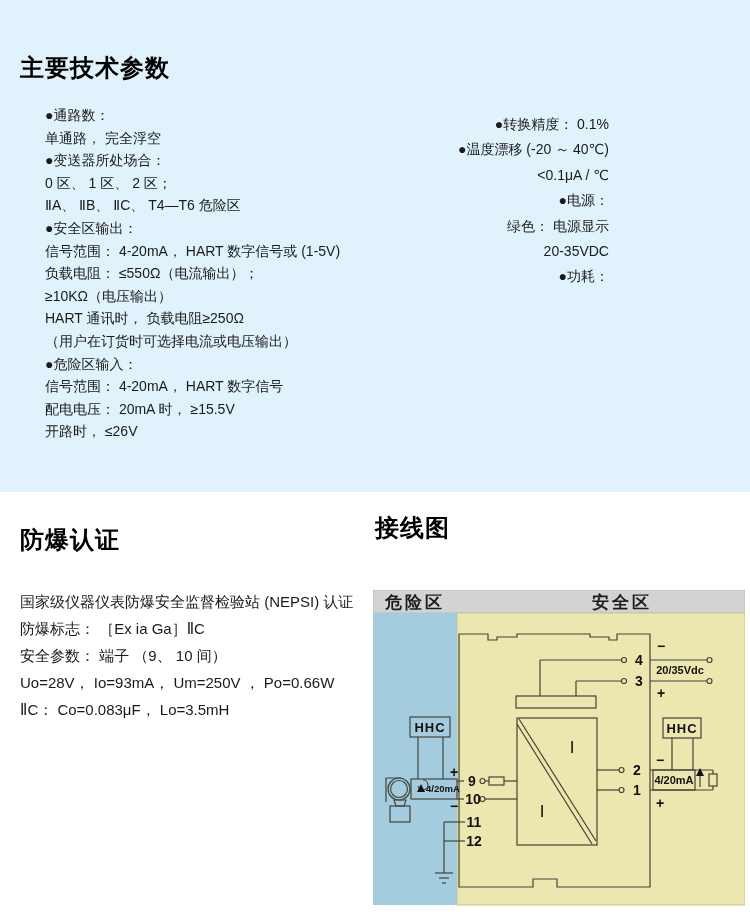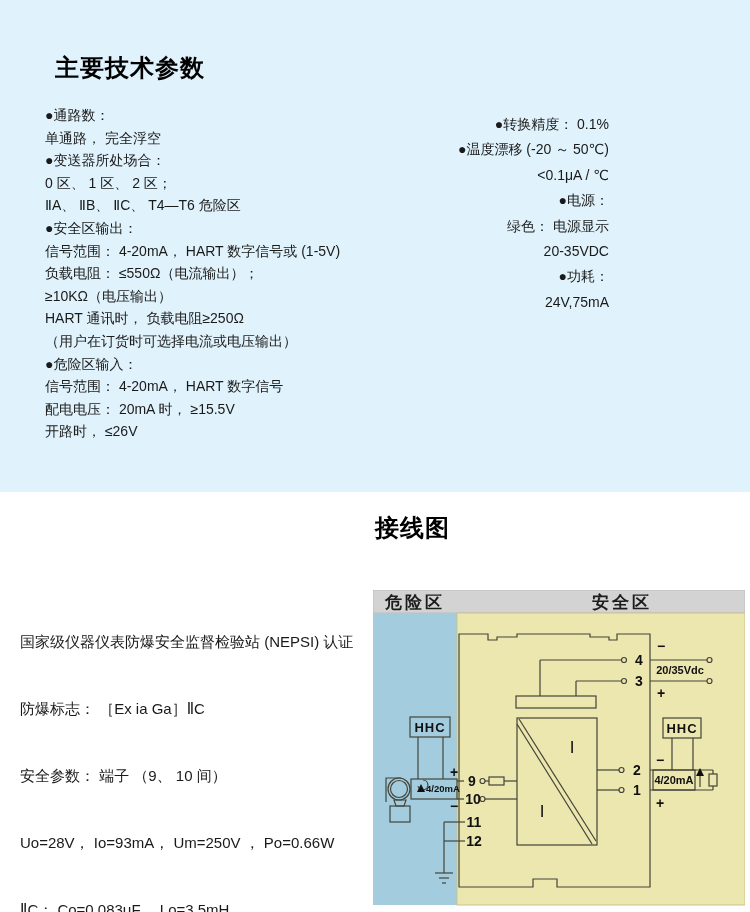--- a/index.html
+++ b/index.html
@@ -5,42 +5,43 @@
   html,body{margin:0;padding:0;background:#ffffff;}
   #page{position:relative;width:750px;height:912px;background:#ffffff;overflow:hidden;
         font-family:"Liberation Sans","DejaVu Sans",sans-serif;color:#111;}
   .panel{position:absolute;left:0;top:0;width:750px;height:492px;background:#e0f2fb;}
   .h1{position:absolute;font-size:24px;font-weight:bold;color:#000;letter-spacing:1px;
       font-family:"DejaVu Sans","Liberation Sans",sans-serif;}
   .speccol{position:absolute;font-size:14px;color:#1a1a1a;white-space:pre;
            font-family:"Liberation Sans","DejaVu Sans",sans-serif;}
   .speccol .line{height:22.6px;line-height:22.6px;}
   .speccol-r .line{height:25.4px;line-height:25.4px;}
-  .cert .line{height:27px;line-height:27px;font-size:15px;white-space:pre;margin-top:40px;}
+  .cert .line{height:27px;line-height:27px;font-size:15px;white-space:pre;}
   .diagram{position:absolute;left:373px;top:590px;width:372px;height:322px;}
   svg text{font-family:"Liberation Sans","DejaVu Sans",sans-serif;}
   .zonelbl{font-size:17px;font-weight:bold;fill:#1c1c1c;letter-spacing:3px;}
   .term{font-size:14px;font-weight:bold;fill:#101010;}
   .sign{font-size:14px;font-weight:bold;fill:#101010;}
   .small{font-size:11px;font-weight:bold;fill:#101010;}
   .tiny{font-size:9.5px;font-weight:bold;fill:#101010;}
   .ilbl{font-size:17px;fill:#101010;}
   .boxlbl{font-size:13px;font-weight:bold;fill:#101010;letter-spacing:1px;}
 </style>
 </head>
 <body>
 
 <div id="page">
 
   <div class="panel">
-    <div class="h1" style="left:20px;top:52px;margin-left:35px;">主要技术参数</div>
+    <div class="h1" style="left:20px;top:52px;">主要技术参数</div>
     <div class="speccol" style="left:45px;top:104px;"><div class="line">●通路数：</div><div class="line">单通路， 完全浮空</div><div class="line">●变送器所处场合：</div><div class="line">0 区、 1 区、 2 区；</div><div class="line">ⅡA、 ⅡB、 ⅡC、 T4—T6 危险区</div><div class="line">●安全区输出：</div><div class="line">信号范围： 4-20mA， HART 数字信号或 (1-5V)</div><div class="line">负载电阻： ≤550Ω（电流输出）；</div><div class="line">≥10KΩ（电压输出）</div><div class="line">HART 通讯时， 负载电阻≥250Ω</div><div class="line">（用户在订货时可选择电流或电压输出）</div><div class="line">●危险区输入：</div><div class="line">信号范围： 4-20mA， HART 数字信号</div><div class="line">配电电压： 20mA 时， ≥15.5V</div><div class="line">开路时， ≤26V</div></div>
-    <div class="speccol speccol-r" style="left:458px;top:112px;text-align:right;"><div class="line">●转换精度： 0.1%</div><div class="line">●温度漂移 (-20 ～ 50℃)</div><div class="line">&lt;0.1μA / ℃</div><div class="line">●电源：</div><div class="line">绿色： 电源显示</div><div class="line">20-35VDC</div><div class="line">●功耗：</div><div class="line">24V,75mA</div></div>
+    <div class="speccol speccol-r" style="left:458px;top:112px;text-align:right;"><div class="line">●转换精度： 0.1%</div><div class="line">●温度漂移 (-20 ～ 40℃)</div><div class="line">&lt;0.1μA / ℃</div><div class="line">●电源：</div><div class="line">绿色： 电源显示</div><div class="line">20-35VDC</div><div class="line">●功耗：</div></div>
   </div>
 
+  <div class="h1" style="left:20px;top:524px;">防爆认证</div>
   <div class="speccol cert" style="left:20px;top:588px;"><div class="line">国家级仪器仪表防爆安全监督检验站 (NEPSI) 认证</div><div class="line">防爆标志： ［Ex ia Ga］ⅡC</div><div class="line">安全参数： 端子 （9、 10 间）</div><div class="line">Uo=28V， Io=93mA， Um=250V ， Po=0.66W</div><div class="line">ⅡC： Co=0.083μF， Lo=3.5mH</div></div>
 
   <div class="h1" style="left:375px;top:512px;">接线图</div>
 
   <div class="diagram">
     <svg width="372" height="322" viewBox="0 0 372 322">
 
       <rect x="0" y="0" width="372" height="23" fill="#d3d3d3" stroke="#bdbdbd" stroke-width="1"></rect>
       <rect x="0" y="23" width="84" height="292" fill="#a3cddf"></rect>
       <rect x="84" y="23" width="288" height="292" fill="#ece7ae" stroke="#c9c38d" stroke-width="1"></rect>

